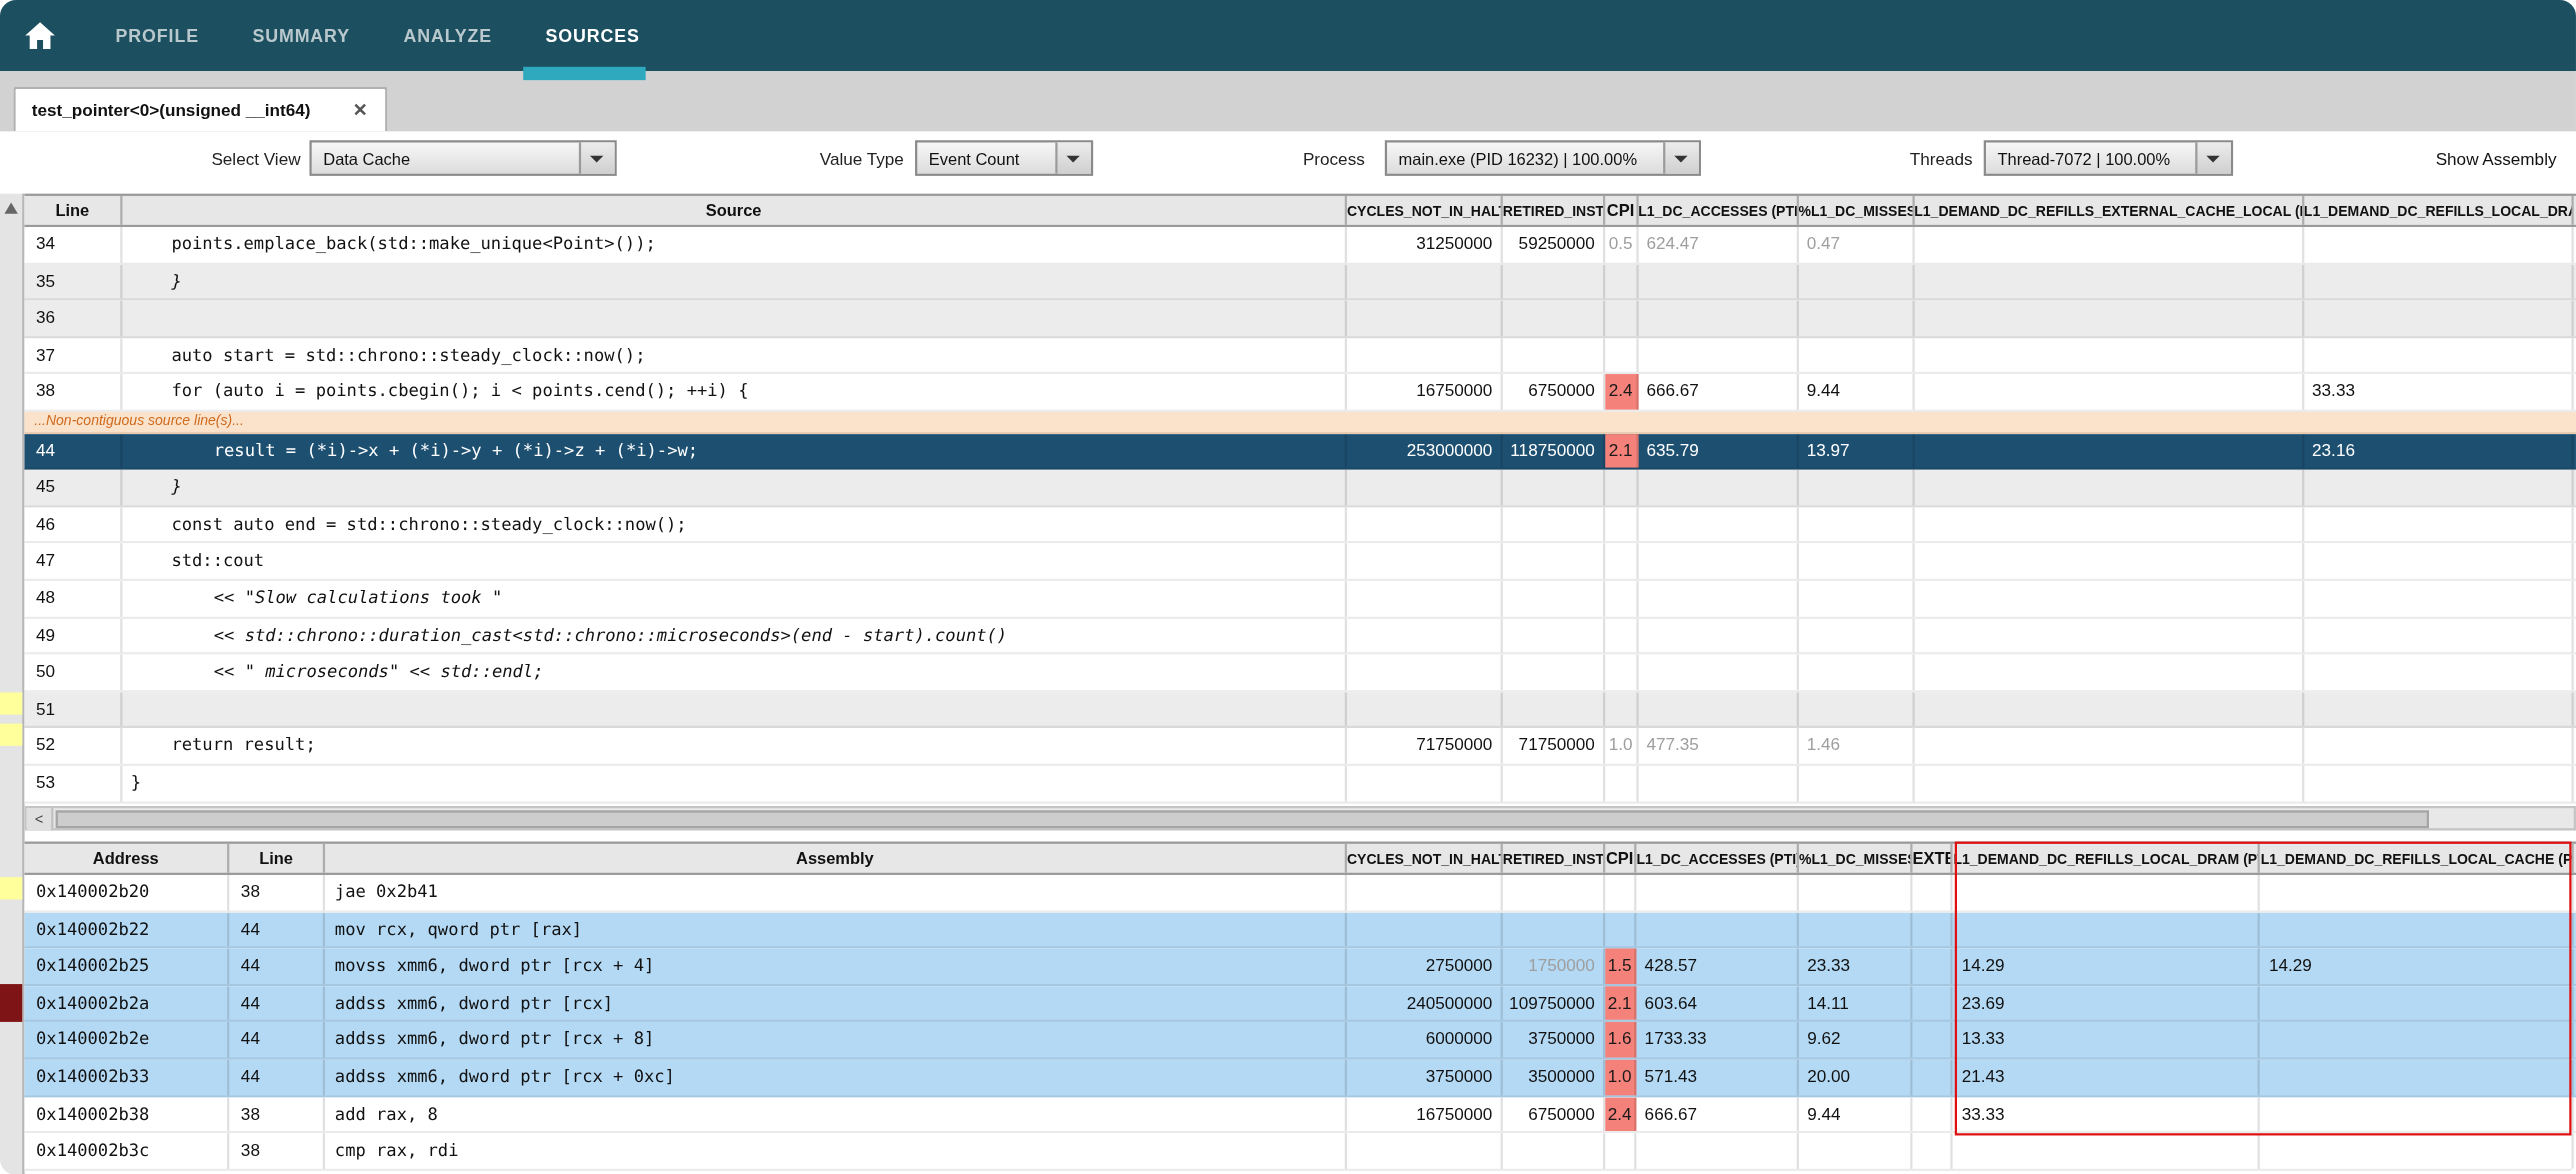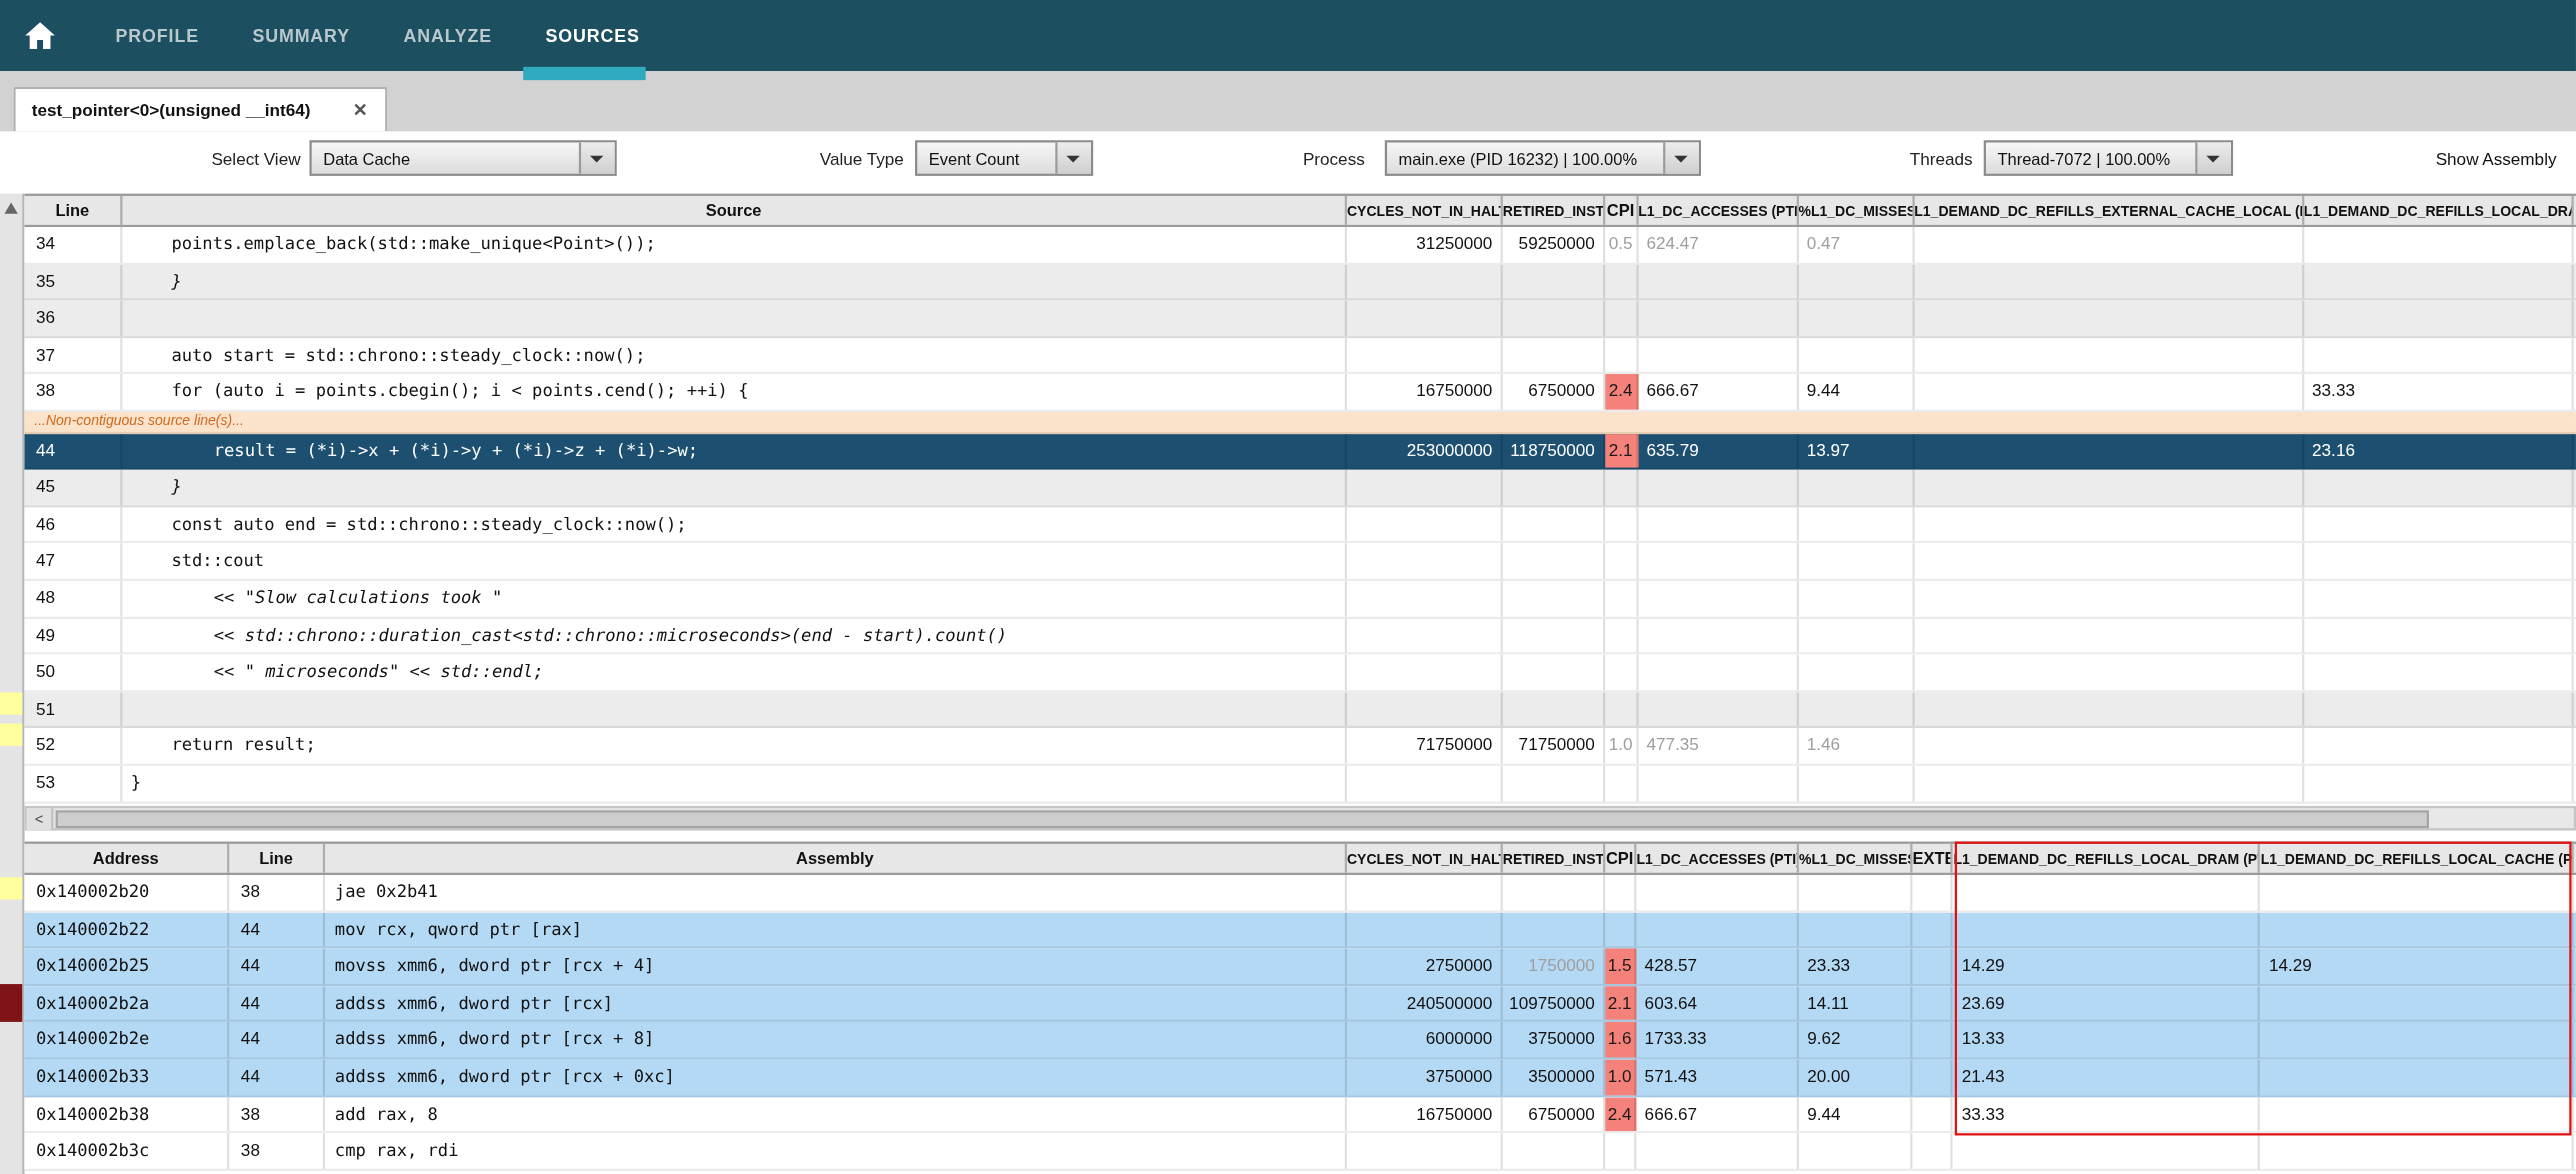--- a/index.html
+++ b/index.html
@@ -1,17 +1,17 @@
 <!DOCTYPE html>
 <html style="--nav_bg: #1c4f5f; --accent_teal: #2fa9bd; --selected_row: #1d4f70; --hot_cell: #f5827a; --row_highlight: #b4d9f4; --annotation_red: #e01010; --marker_yellow: #ffff9c; --marker_dark_red: #7e1416; --noncontig_bg: #fbe3cb;font-size:11.8px"><head>
 <meta charset="utf-8">
 <style>
   html,body{margin:0;padding:0;background:#ffffff;}
   body{width:2576px;height:1175px;overflow:hidden;}
-  .viewport{width:2576px;height:1175px;overflow:hidden;position:relative;background:#fff;}
+  .viewport{width:2576px;height:1175px;overflow:hidden;position:relative;background:#fff;border-radius:16px;}
   .design{width:1157px;height:528px;position:relative;transform:scale(2.22640306);transform-origin:0 0;
           font-family:"Liberation Sans",sans-serif;color:#111;}
 
   
   .nav{position:absolute;left:0;top:0;width:1157px;height:32px;background:var(--nav_bg,#1c4f5f);
        display:flex;align-items:center;}
   .home-btn{margin-left:8.9px;width:19px;height:19px;display:flex;align-items:center;justify-content:center;}
   .nav-items{display:flex;gap:24px;margin-left:24px;}
   .nav-item{font:bold 8px "Liberation Sans",sans-serif;letter-spacing:0.4px;color:#b9c8cd;cursor:default;}
   .nav-item.active{color:#ffffff;}

